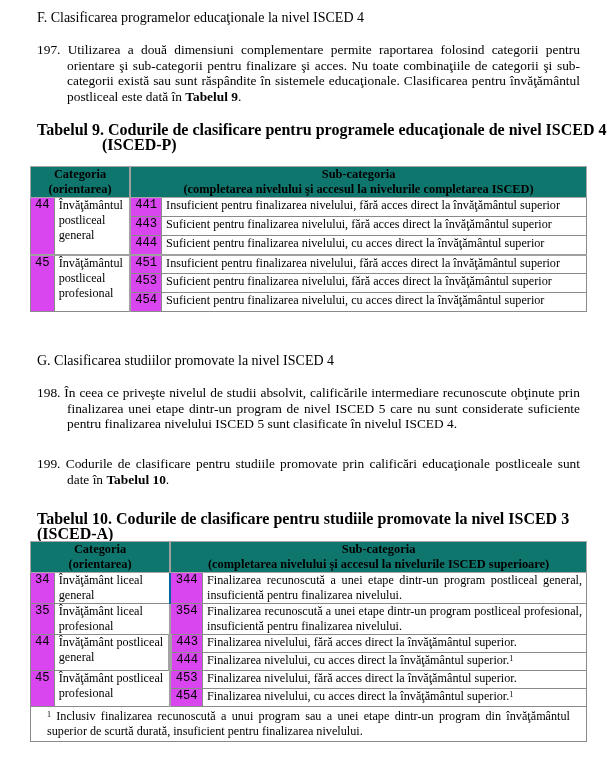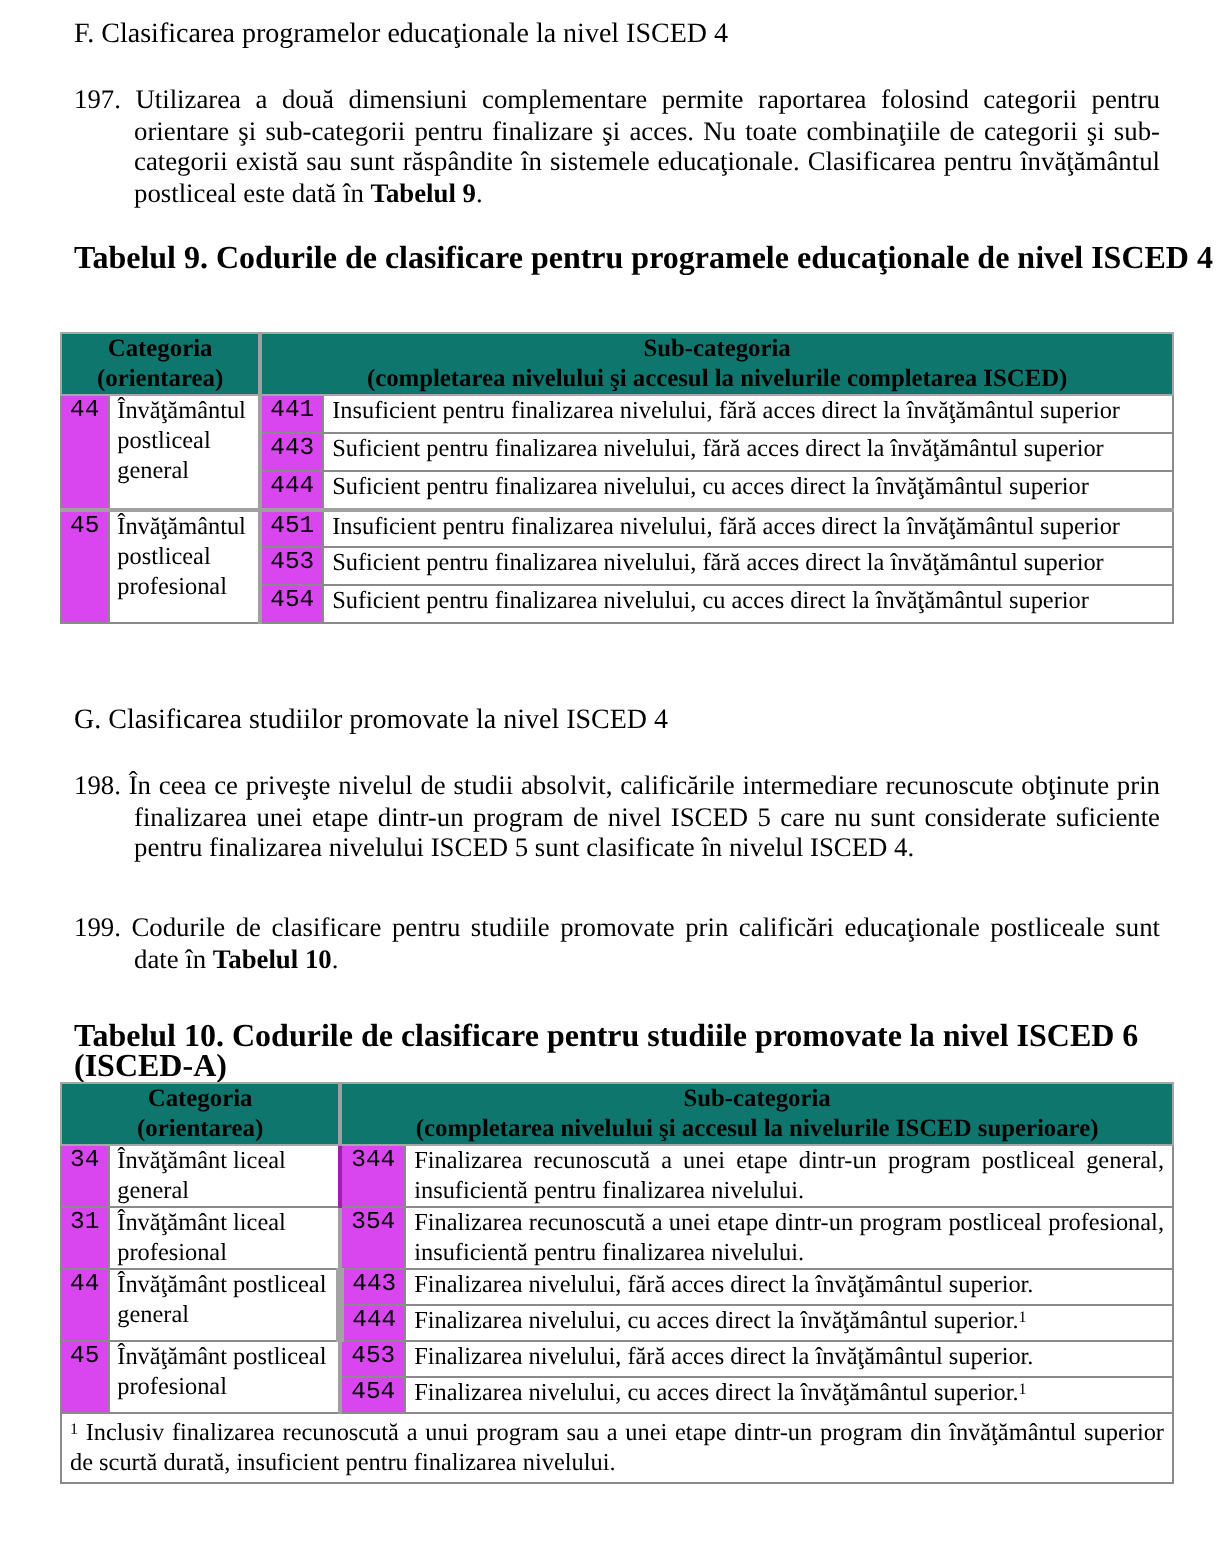--- a/index.html
+++ b/index.html
@@ -23,20 +23,21 @@
 <body>
 
 <div class="abs h-section" style="top:10px;">F. Clasificarea programelor educaţionale la nivel ISCED 4</div>
 
 <div class="abs para" style="top:42px;">
   <p><span>197.</span> <span>Utilizarea a două dimensiuni complementare permite raportarea folosind categorii pentru orientare şi sub-categorii pentru finalizare şi acces. Nu toate combinaţiile de categorii şi sub-categorii există sau sunt răspândite în sistemele educaţionale. Clasificarea pentru învăţământul postliceal este dată în </span><b>Tabelul 9</b><span>.</span></p>
 </div>
 
 <div class="abs tcap" style="top:122px; left:37px;">
   <div>Tabelul 9. Codurile de clasificare pentru programele educaţionale de nivel ISCED 4</div>
+  <div style="padding-left:65px;">(ISCED-P)</div>
 </div>
 
 <table style="top:166px; left:30px; width:557px;">
   <colgroup>
     <col style="width:23px">
       <col style="width:76px">
       <col style="width:31px">
       <col>
   </colgroup>
   <tbody>
@@ -84,21 +85,21 @@
 <div class="abs h-section" style="top:353px;">G. Clasificarea studiilor promovate la nivel ISCED 4</div>
 
 <div class="abs para" style="top:385px;">
   <p><span>198.</span> <span>În ceea ce priveşte nivelul de studii absolvit, calificările intermediare recunoscute obţinute prin finalizarea unei etape dintr-un program de nivel ISCED 5 care nu sunt considerate suficiente pentru finalizarea nivelului ISCED 5 sunt clasificate în nivelul ISCED 4.</span></p>
 </div>
 
 <div class="abs para" style="top:456px;">
   <p><span>199.</span> <span>Codurile de clasificare pentru studiile promovate prin calificări educaţionale postliceale sunt date în </span><b>Tabelul 10</b><span>.</span></p>
 </div>
 
-<div class="abs tcap" style="top:511px; left:37px;">Tabelul 10. Codurile de clasificare pentru studiile promovate la nivel ISCED 6 (ISCED-A)</div>
+<div class="abs tcap" style="top:511px; left:37px;">Tabelul 10. Codurile de clasificare pentru studiile promovate la nivel ISCED 3 (ISCED-A)</div>
 
 <table style="top:541px; left:30px; width:557px;">
   <colgroup>
     <col style="width:22px">
       <col style="width:116px">
       <col style="width:32px">
       <col>
   </colgroup>
   <tbody>
       <tr>
@@ -106,26 +107,26 @@
       <div>Categoria</div>
       <div>(orientarea)</div>
     </th>
     <th colspan="2">
       <div>Sub-categoria</div>
       <div>(completarea nivelului şi accesul la nivelurile ISCED superioare)</div>
     </th>
   </tr>
   <tr>
     <td class="gray code">34</td>
-    <td class="white" style="border-right:2px solid #a21caf;">Învăţământ liceal general</td>
+    <td class="white" style="border-right:2px solid #0369a1;">Învăţământ liceal general</td>
     <td class="gray code">344</td>
     <td class="white just">Finalizarea recunoscută a unei etape dintr-un program postliceal general, insuficientă pentru finalizarea nivelului.</td>
   </tr>
   <tr>
-    <td class="gray code">31</td>
+    <td class="gray code">35</td>
     <td class="white" style="border-right:2px solid #a0a0a0;">Învăţământ liceal profesional</td>
     <td class="gray code">354</td>
     <td class="white just">Finalizarea recunoscută a unei etape dintr-un program postliceal profesional, insuficientă pentru finalizarea nivelului.</td>
   </tr>
   <tr style="height:18px;">
     <td rowspan="2" class="gray code">44</td>
     <td rowspan="2" class="white" style="border-right:4px solid #a3a3a3;">Învăţământ postliceal general</td>
     <td class="gray code">443</td>
     <td class="white">Finalizarea nivelului, fără acces direct la învăţământul superior.</td>
   </tr>
@@ -137,16 +138,16 @@
     <td rowspan="2" class="gray code">45</td>
     <td rowspan="2" class="white" style="border-right:2px solid #a0a0a0;">Învăţământ postliceal profesional</td>
     <td class="gray code">453</td>
     <td class="white">Finalizarea nivelului, fără acces direct la învăţământul superior.</td>
   </tr>
   <tr style="height:18px;">
     <td class="gray code">454</td>
     <td class="white"><span>Finalizarea nivelului, cu acces direct la învăţământul superior.</span><sup>1</sup></td>
   </tr>
   <tr>
-    <td colspan="4" class="white just" style="padding:2px 4px;"><sup>1</sup><span> Inclusiv finalizarea recunoscută a unui program sau a unei etape dintr-un program din învăţământul superior de scurtă durată, insuficient pentru finalizarea nivelului.</span></td>
+    <td colspan="4" class="white just" style="padding:2px 16px;"><sup>1</sup><span> Inclusiv finalizarea recunoscută a unui program sau a unei etape dintr-un program din învăţământul superior de scurtă durată, insuficient pentru finalizarea nivelului.</span></td>
   </tr>
 </tbody>
   </table>
 
 </body></html>

